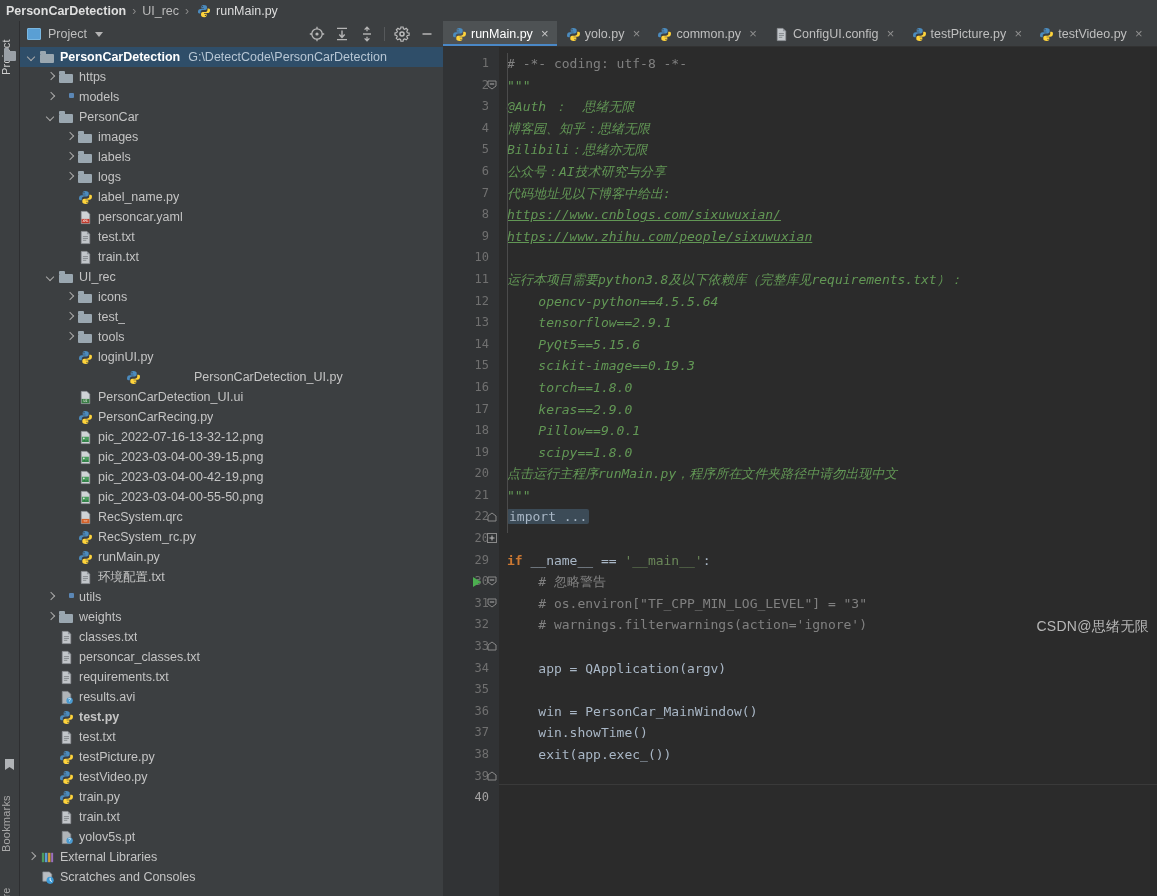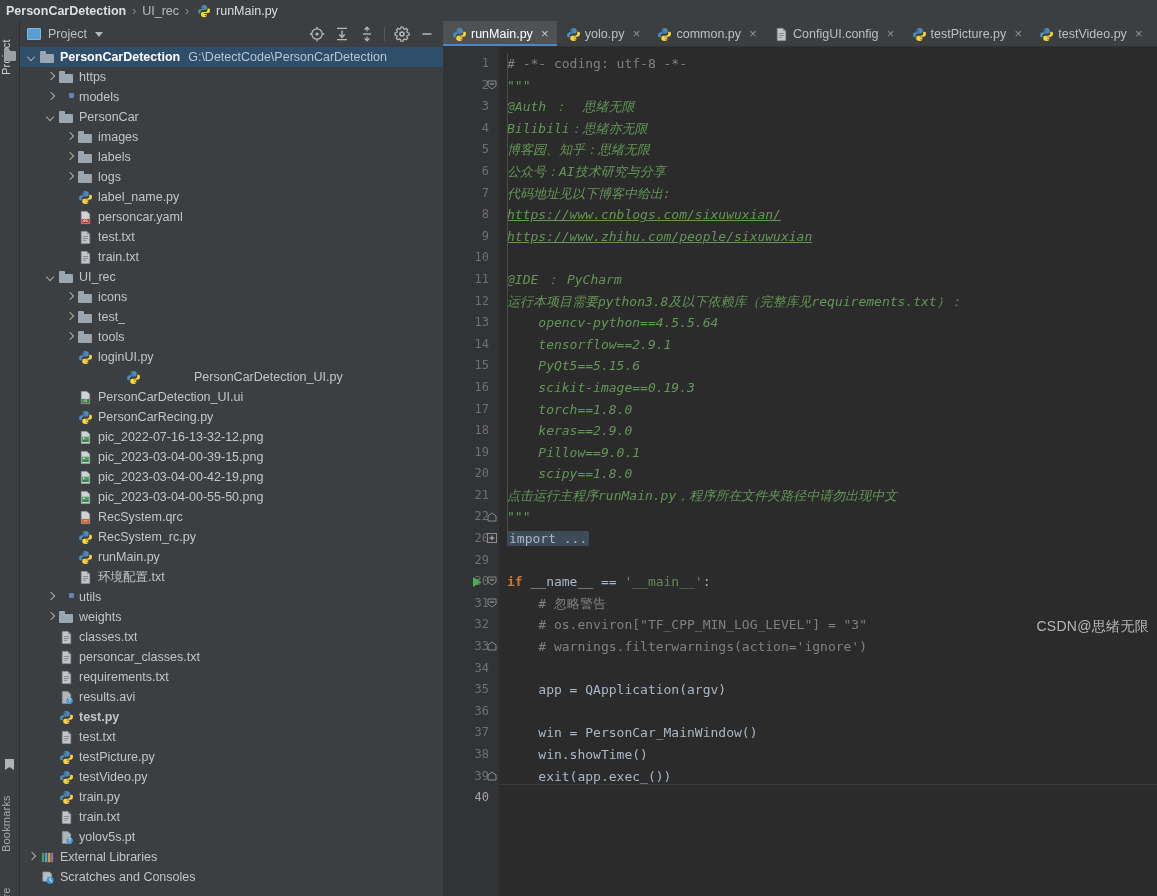--- a/index.html
+++ b/index.html
@@ -729,28 +729,27 @@
               </svg>
             </div>
           </div>
         </div>
       <div class="code" id="code">
         <div class="guide"></div>
         <div class="hr-line"></div>
       <div class="cl"><span class="c-comment"># -*- coding: utf-8 -*-</span></div>
           <div class="cl"><span class="c-docb">"""</span></div>
           <div class="cl"><span class="c-doc">@Auth ：  思绪无限</span></div>
+          <div class="cl"><span class="c-doc">博客园、知乎：思绪无限</span></div>
           <div class="cl"><span class="c-doc">Bilibili：思绪亦无限</span></div>
-          <div class="cl"><span class="c-doc">博客园、知乎：思绪无限</span></div>
           <div class="cl"><span class="c-doc">公众号：AI技术研究与分享</span></div>
           <div class="cl"><span class="c-doc">代码地址见以下博客中给出:</span></div>
           <div class="cl"><span class="c-link">https://www.cnblogs.com/sixuwuxian/</span></div>
           <div class="cl"><span class="c-link">https://www.zhihu.com/people/sixuwuxian</span></div>
           <div class="cl"><span class="c-doc"></span></div>
-          <div class="cl"><span class="c-doc">@IDE ： PyCharm</span></div>
           <div class="cl"><span class="c-doc">运行本项目需要python3.8及以下依赖库（完整库见requirements.txt）：</span></div>
           <div class="cl"><span class="c-doc">    opencv-python==4.5.5.64</span></div>
           <div class="cl"><span class="c-doc">    tensorflow==2.9.1</span></div>
           <div class="cl"><span class="c-doc">    PyQt5==5.15.6</span></div>
           <div class="cl"><span class="c-doc">    scikit-image==0.19.3</span></div>
           <div class="cl"><span class="c-doc">    torch==1.8.0</span></div>
           <div class="cl"><span class="c-doc">    keras==2.9.0</span></div>
           <div class="cl"><span class="c-doc">    Pillow==9.0.1</span></div>
           <div class="cl"><span class="c-doc">    scipy==1.8.0</span></div>
           <div class="cl"><span class="c-doc">点击运行主程序runMain.py，程序所在文件夹路径中请勿出现中文</span></div>

